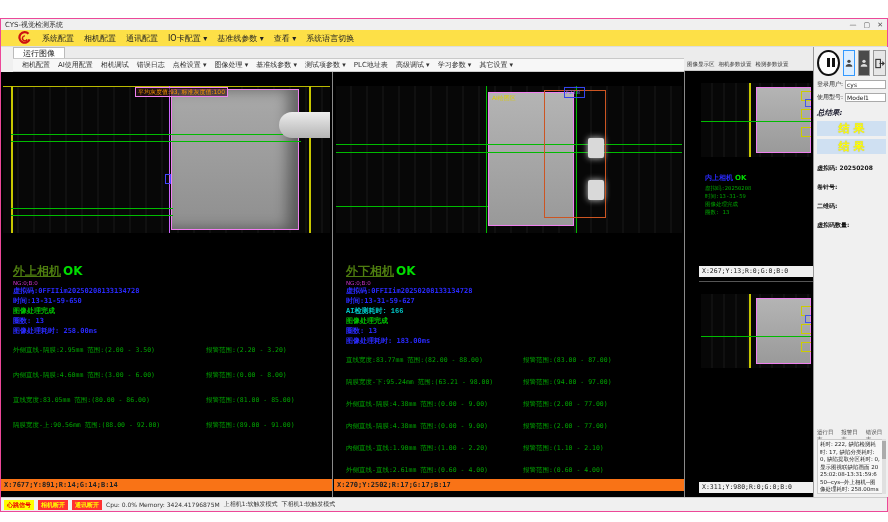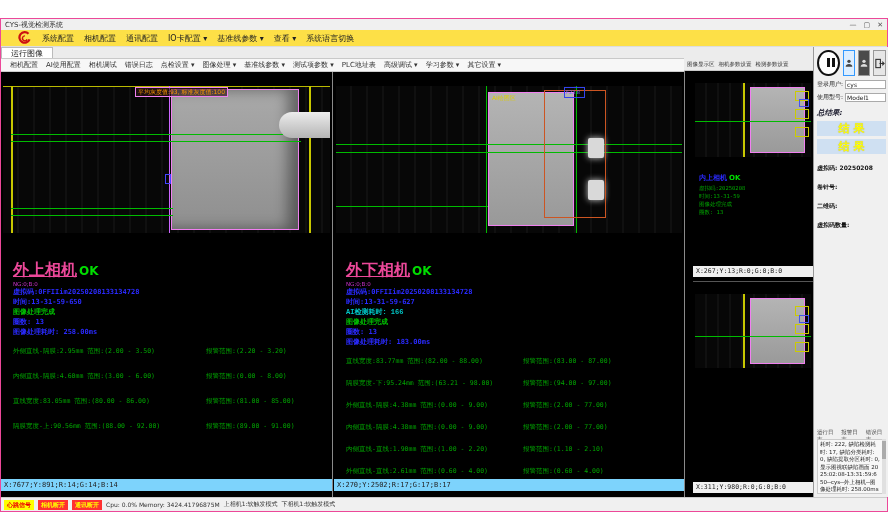--- a/index.html
+++ b/index.html
@@ -13,50 +13,50 @@
     font-size:7px; color:#333; }
   .win-controls { margin-left:auto; display:flex; gap:7px; font-size:7px; color:#555; line-height:10px;}
   .menubar { height:17px; display:flex; align-items:center; background:#fde047;
     border-bottom:1px solid #ddd; padding:0 17px; }
   .logo { width:14px; height:14px; margin-right:5px; }
   .menu-item { font-size:8px; color:#222; padding:0 5px; white-space:nowrap; cursor:default; }
 
   .content { position:absolute; top:28px; left:0; right:0; bottom:14px; }
 
   
-  .col1 { position:absolute; left:0; top:0; width:683px; height:100%; }
+  .col1 { position:absolute; left:0; top:0; width:683px; height:100%;padding-left:12px; }
   .tabrow { height:12px; background:#ececec; border-bottom:1px solid #c9c9c9; display:flex; }
   .tab { font-size:8px; line-height:11px; padding:0 9px; background:#fff;
     border:1px solid #bbb; border-bottom:none; color:#222; }
   .toolbar { height:13px; background:#f7f7f7; border-bottom:1px solid #ccc;
     display:flex; align-items:center; padding-left:5px; }
   .tool-item { font-size:7px; color:#333; padding:0 4px; white-space:nowrap; }
   .main-dark { position:absolute; top:25px; left:0; width:683px; bottom:0; background:#000; }
   .view { position:absolute; top:0; bottom:0; }
   .view.left  { left:0; width:332px; border-right:1px solid #8a8a8a; }
   .view.mid   { left:333px; width:350px; }
 
   .img-area { position:absolute; top:14px; left:2px; right:2px; height:147px;
     overflow:hidden; background:repeating-linear-gradient(90deg,#070707 0 14px,#101010 14px 16px); }
   .info-area { position:absolute; top:188px; left:12px; right:4px; }
-  .cam-title { font-size:16px; font-weight:bold; color:#ec4899; text-decoration:underline; display:inline-block;}
+  .cam-title { font-size:12px; font-weight:bold; color:#4d7c0f; text-decoration:underline; display:inline-block;}
   .cam-ok { font-size:12px; font-weight:bold; color:#00dd00; margin-left:2px; }
   .ng-line { font-size:5.5px; color:#cc33cc; line-height:6px; }
   .info-line { font-size:7px; line-height:10px; font-weight:bold;
     font-family:"DejaVu Sans Mono", monospace; white-space:nowrap; }
   .c-blue { color:#2a2aff; } .c-green { color:#00c000; } .c-cyan { color:#00c8c8;font-family:Liberation Mono, monospace; }
   .meas-block { margin-top:10px; }
   .m-row { display:flex; font-size:6.5px; color:#00a400; line-height:8px;
     font-family:"DejaVu Sans Mono", monospace; white-space:nowrap; }
   .view.left .m-row { margin-bottom:17px; }
   .view.mid  .m-row { margin-bottom:14px;gap:22px; }
   .view.left .m-text { width:193px; } .view.mid .m-text { width:155px; }
   .coord-bar { position:absolute; bottom:6px; left:0; right:0; height:12px;
-    background:#7dd3fc; font-size:7px; color:#222; line-height:12px; padding:0 3px;
-    font-family:"DejaVu Sans Mono", monospace; }
+    background:#f97316; font-size:7px; color:#222; line-height:12px; padding:0 3px;
+    font-family:"DejaVu Sans Mono", monospace;font-weight:bold; }
 
   
   .yl-top { position:absolute; top:0; left:0; right:0; height:1px; background:#b9b900; }
   .yl-v { position:absolute; top:0; width:2px; height:100%; background:#c8c800; }
   .plate { position:absolute; border:1px solid #f080f0; }
   .plate.l { left:168px; top:3px; width:128px; height:141px;
     background:linear-gradient(180deg,#a9a9a9,#8f8f8f);
     box-shadow:inset -10px 0 14px rgba(0,0,0,.4); }
   .plate.m { left:152px; top:6px; width:86px; height:134px;
     background:linear-gradient(180deg,#b4b4b4,#999); }
@@ -77,21 +77,21 @@
     border-radius:2px; box-shadow:0 0 6px #cfcfcf; z-index:5; }
   .bm { position:absolute; left:162px; top:88px; width:6px; height:10px; border:1px solid #4444ff; z-index:6;}
 
   
   .col2 { position:absolute; left:683px; top:0; width:129px; height:100%; }
   .thumb-tabs { height:24px; background:#ececec; border-bottom:1px solid #c9c9c9;
     display:flex; align-items:flex-end; gap:4px; padding:2px 3px; }
   .thumb-tab { font-size:5.5px; color:#333; white-space:nowrap; }
   .thumb-col { position:absolute; top:24px; bottom:0; left:0; right:0; background:#000;
     border-left:1px solid #8a8a8a; }
-  .thumb { position:absolute; left:8px; right:0; }
+  .thumb { position:absolute; left:14px; right:0; }
   .thumb.t1 { top:0; height:211px; border-bottom:1px solid #555; }
   .thumb.t2 { top:211px; bottom:0; }
   .t-img { position:absolute; top:12px; left:2px; right:2px; height:74px; overflow:hidden;
     background:repeating-linear-gradient(90deg,#070707 0 10px,#101010 10px 12px); }
   .t-plate { position:absolute; left:55px; top:4px; width:55px; height:66px;
     background:linear-gradient(180deg,#b4b4b4,#9a9a9a); border:1px solid #f080f0; }
   .t-ybox { position:absolute; width:14px; height:10px; border:1px solid #cccc00; z-index:6;}
   .t-bbox { position:absolute; width:10px; height:8px; border:1px solid #4455ee; z-index:7;}
   .t-info { position:absolute; top:94px; left:6px; }
   .t-title { font-size:7px; font-weight:bold; color:#2a2aff; }

